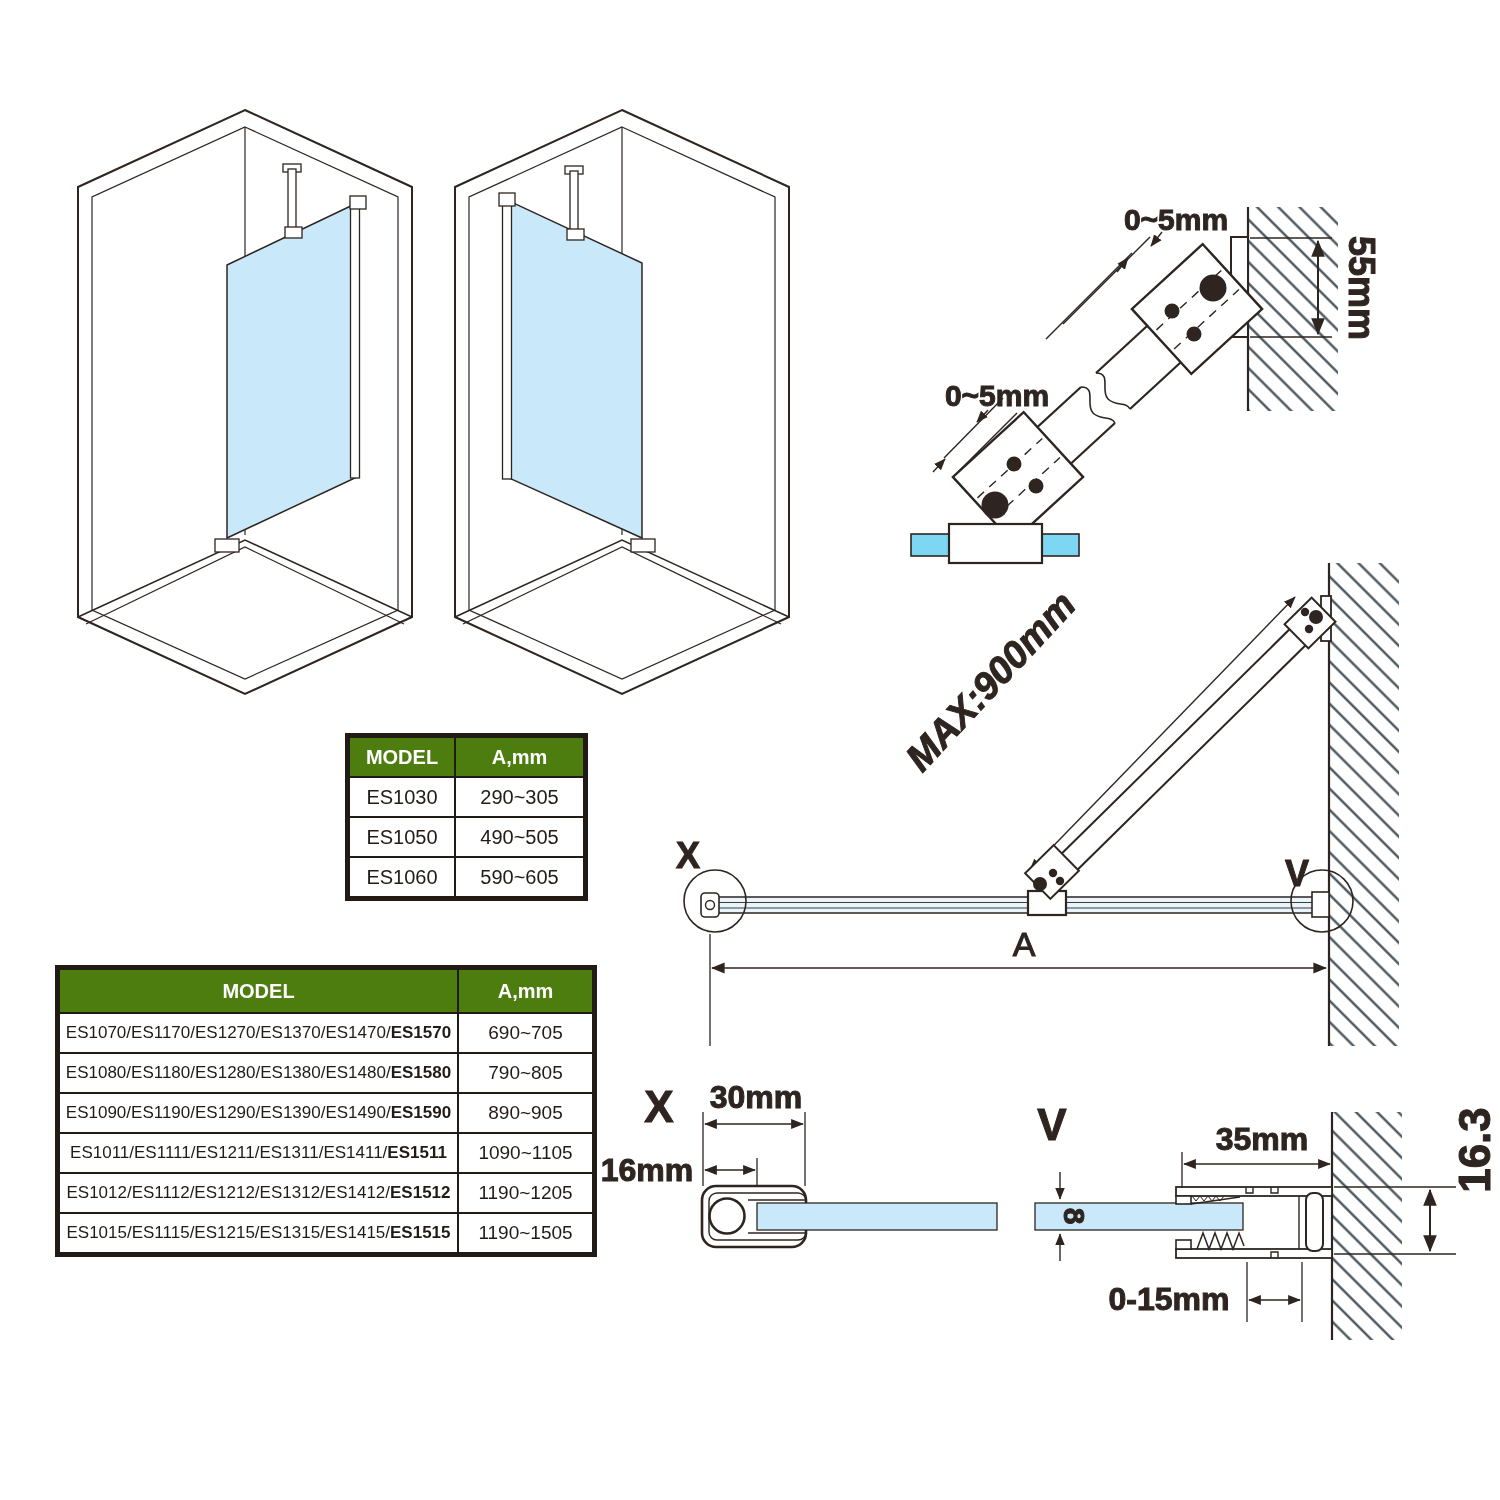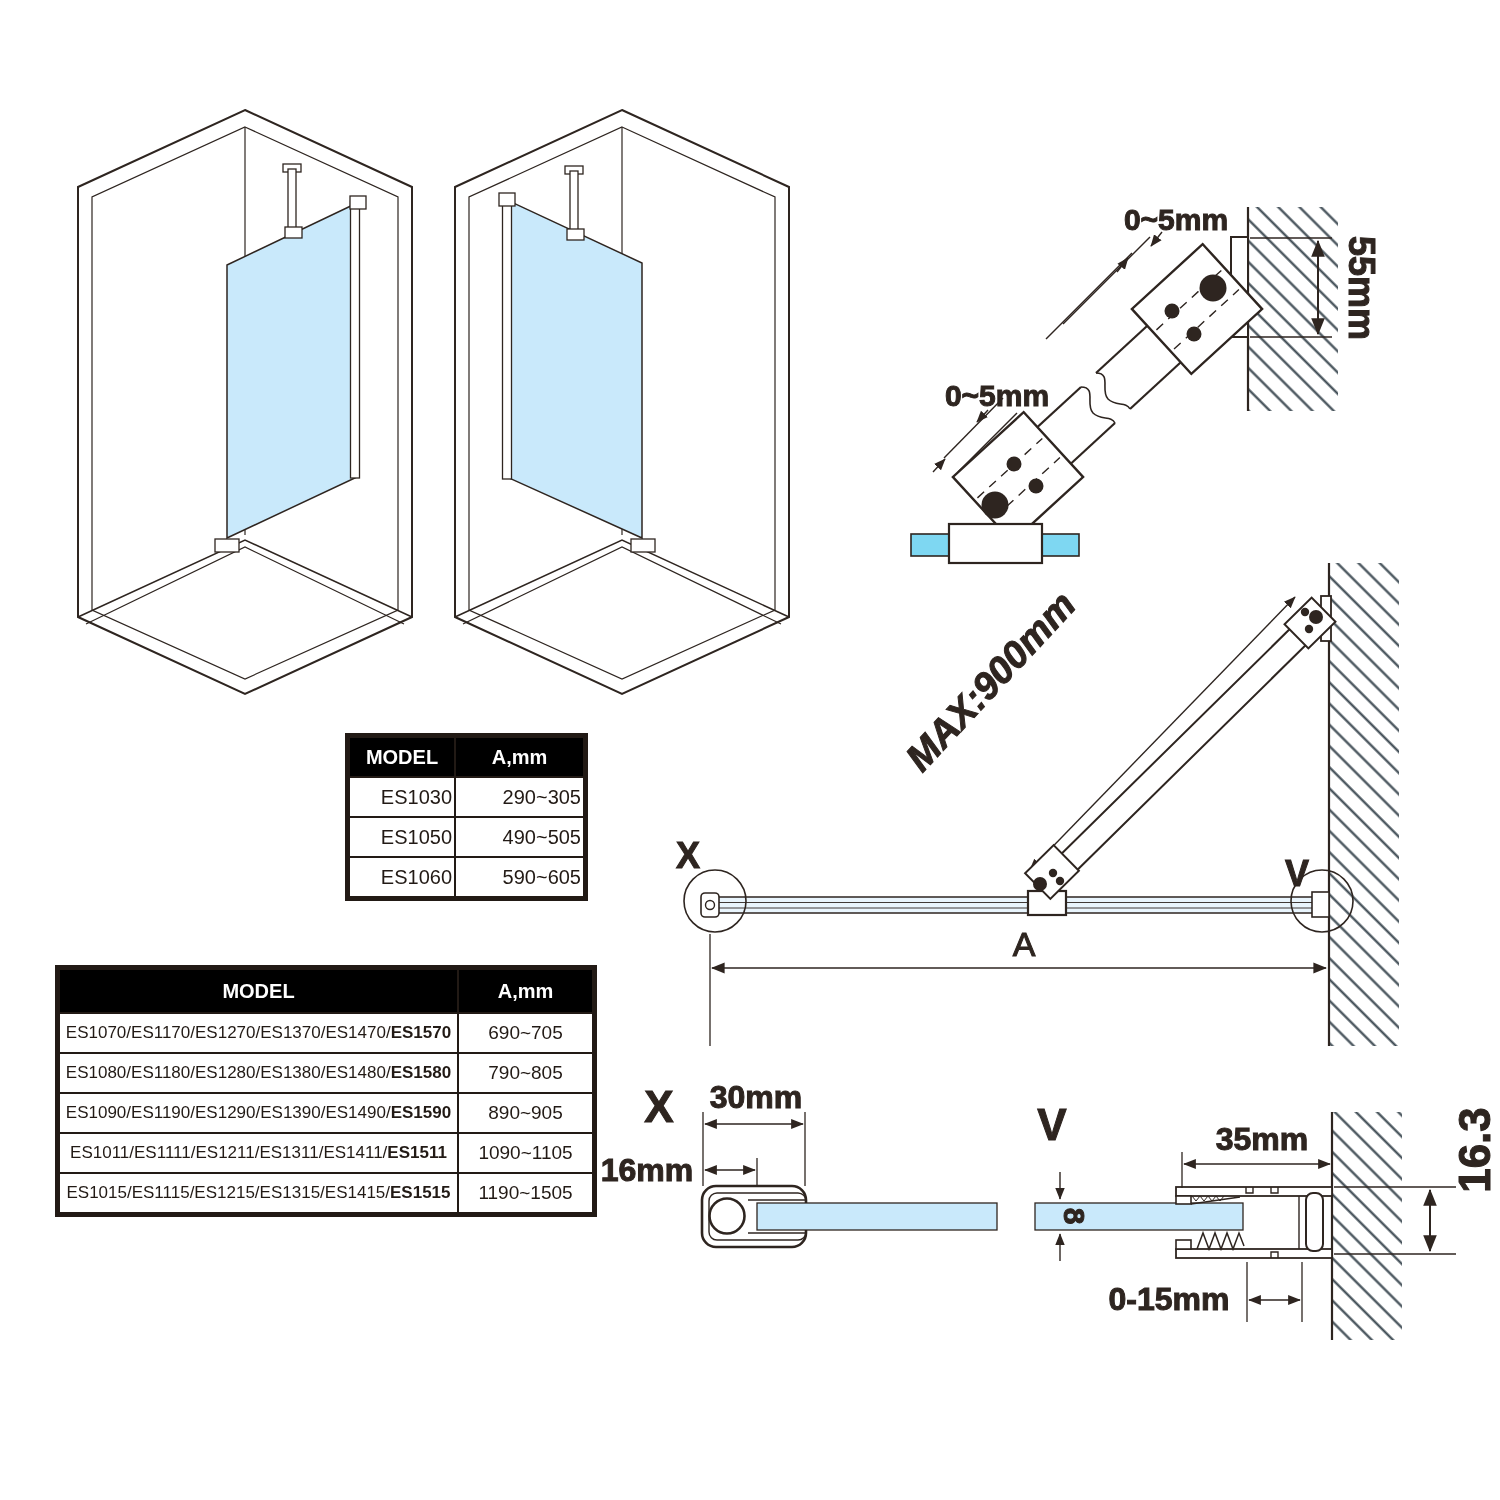--- a/index.html
+++ b/index.html
@@ -13,24 +13,24 @@
   .dim-xl{font-size:44px;font-weight:bold;}
   .marker-label{font-size:36px;font-weight:bold;}
   .section-label{font-size:44px;font-weight:bold;}
   .a-label{font-size:34px;font-weight:normal;}
   .max-label{font-size:38px;font-weight:bold;font-style:italic;}
 
   table{position:absolute;border-collapse:collapse;table-layout:fixed;background:#fff;
         border:5px solid #221a15;color:#221a15;}
   th,td{border:2.4px solid #221a15;text-align:center;vertical-align:middle;padding:0 2px;
         overflow:hidden;white-space:nowrap;}
-  th{background:#000000;color:#ffffff;font-weight:bold;font-size:20px;}
+  th{background:#4d7c0f;color:#ffffff;font-weight:bold;font-size:20px;}
   .t-small{left:345px;top:733px;width:243px;}
   .t-small th{height:38px;}
-  .t-small td{height:38px;font-size:20px;text-align:right;}
+  .t-small td{height:38px;font-size:20px;}
   .t-small .c1{width:100px;}
   .t-big{left:55px;top:965px;width:542px;}
   .t-big th{height:42px;}
   .t-big td{height:38px;}
   .t-big .c1{width:393px;}
   .t-big td.model{font-size:17px;}
   .t-big td.val{font-size:19px;}
   .bold{font-weight:bold;}
 </style>
 </head>
@@ -282,19 +282,23 @@
     </tr>
     <tr>
       <td class="model"><span>ES1090/ES1190/ES1290/ES1390/ES1490/</span><span class="bold">ES1590</span></td>
       <td class="val">890~905</td>
     </tr>
     <tr>
       <td class="model"><span>ES1011/ES1111/ES1211/ES1311/ES1411/</span><span class="bold">ES1511</span></td>
       <td class="val">1090~1105</td>
     </tr>
     <tr>
+      <td class="model"><span>ES1012/ES1112/ES1212/ES1312/ES1412/</span><span class="bold">ES1512</span></td>
+      <td class="val">1190~1205</td>
+    </tr>
+    <tr>
       <td class="model"><span>ES1015/ES1115/ES1215/ES1315/ES1415/</span><span class="bold">ES1515</span></td>
       <td class="val">1190~1505</td>
     </tr>
   </tbody>
 </table>
 
 </div>
 
 </body></html>

